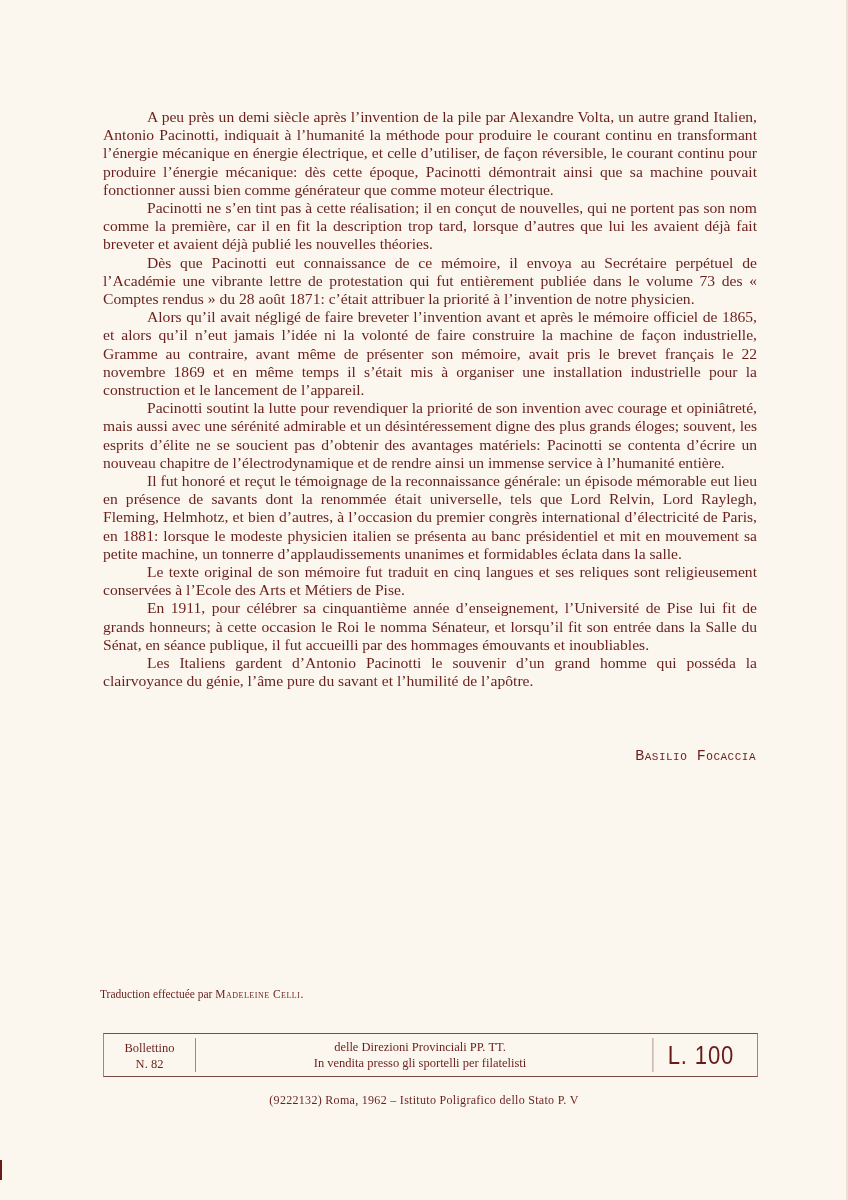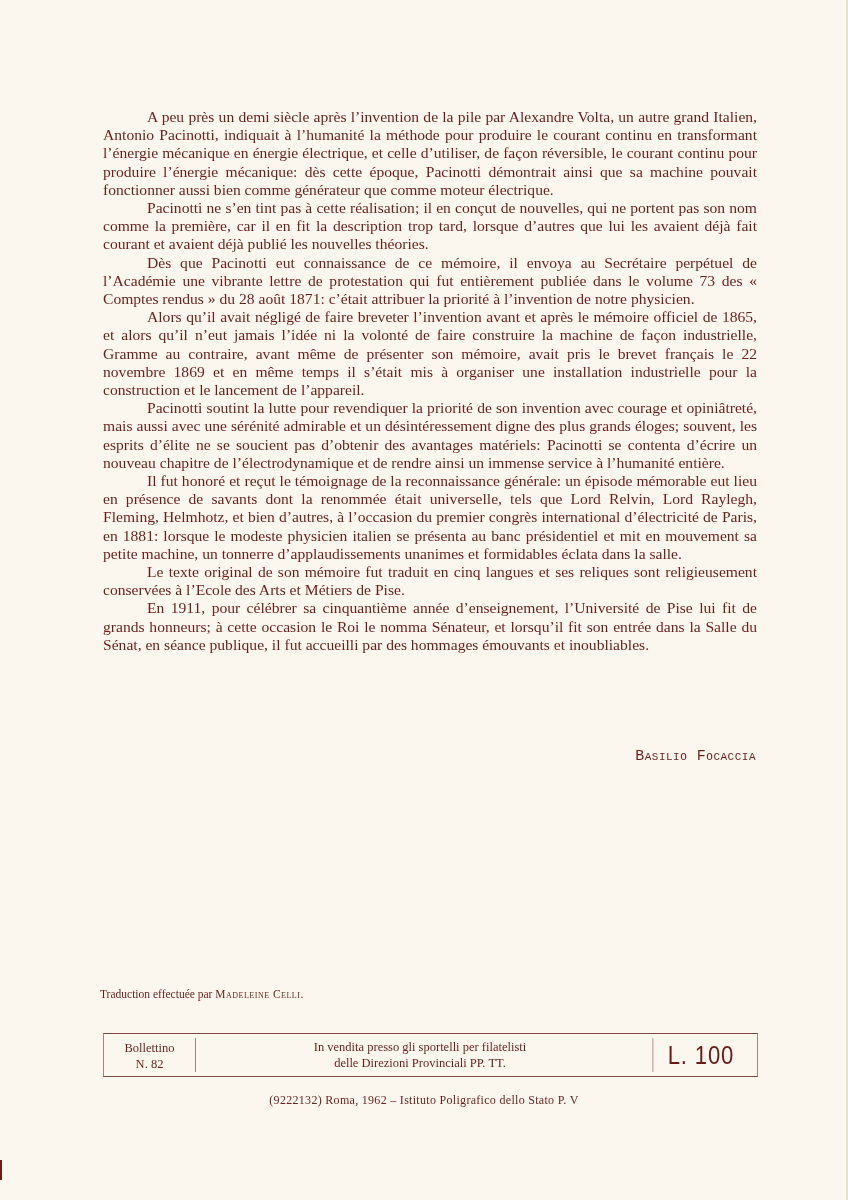--- a/index.html
+++ b/index.html
@@ -68,42 +68,43 @@
       background: #6a1a18;
     }
   </style>
 </head>
 <body>
 
 <div class="page-edge-right"></div>
 
 <div class="article">
   <p>A peu près un demi siècle après l’invention de la pile par Alexandre Volta, un autre grand Italien, Antonio Pacinotti, indiquait à l’humanité la méthode pour produire le courant continu en transformant l’énergie mécanique en énergie électrique, et celle d’utiliser, de façon réversible, le courant continu pour produire l’énergie mécanique: dès cette époque, Pacinotti démontrait ainsi que sa machine pouvait fonctionner aussi bien comme générateur que comme moteur électrique.</p>
-  <p>Pacinotti ne s’en tint pas à cette réalisation; il en conçut de nouvelles, qui ne portent pas son nom comme la première, car il en fit la description trop tard, lorsque d’autres que lui les avaient déjà fait courant et avaient déjà publié les nouvelles théories.</p>
+  <p>Pacinotti ne s’en tint pas à cette réalisation; il en conçut de nouvelles, qui ne portent pas son nom comme la première, car il en fit la description trop tard, lorsque d’autres que lui les avaient déjà fait breveter et avaient déjà publié les nouvelles théories.</p>
   <p>Dès que Pacinotti eut connaissance de ce mémoire, il envoya au Secrétaire perpétuel de l’Académie une vibrante lettre de protestation qui fut entièrement publiée dans le volume 73 des « Comptes rendus » du 28 août 1871: c’était attribuer la priorité à l’invention de notre physicien.</p>
   <p>Alors qu’il avait négligé de faire breveter l’invention avant et après le mémoire officiel de 1865, et alors qu’il n’eut jamais l’idée ni la volonté de faire construire la machine de façon industrielle, Gramme au contraire, avant même de présenter son mémoire, avait pris le brevet français le 22 novembre 1869 et en même temps il s’était mis à organiser une installation industrielle pour la construction et le lancement de l’appareil.</p>
   <p>Pacinotti soutint la lutte pour revendiquer la priorité de son invention avec courage et opiniâtreté, mais aussi avec une sérénité admirable et un désintéressement digne des plus grands éloges; souvent, les esprits d’élite ne se soucient pas d’obtenir des avantages matériels: Pacinotti se contenta d’écrire un nouveau chapitre de l’électrodynamique et de rendre ainsi un immense service à l’humanité entière.</p>
   <p>Il fut honoré et reçut le témoignage de la reconnaissance générale: un épisode mémorable eut lieu en présence de savants dont la renommée était universelle, tels que Lord Relvin, Lord Raylegh, Fleming, Helmhotz, et bien d’autres, à l’occasion du premier congrès international d’électricité de Paris, en 1881: lorsque le modeste physicien italien se présenta au banc présidentiel et mit en mouvement sa petite machine, un tonnerre d’applaudissements unanimes et formidables éclata dans la salle.</p>
   <p>Le texte original de son mémoire fut traduit en cinq langues et ses reliques sont religieusement conservées à l’Ecole des Arts et Métiers de Pise.</p>
   <p>En 1911, pour célébrer sa cinquantième année d’enseignement, l’Université de Pise lui fit de grands honneurs; à cette occasion le Roi le nomma Sénateur, et lorsqu’il fit son entrée dans la Salle du Sénat, en séance publique, il fut accueilli par des hommages émouvants et inoubliables.</p>
+  <p>Les Italiens gardent d’Antonio Pacinotti le souvenir d’un grand homme qui posséda la clairvoyance du génie, l’âme pure du savant et l’humilité de l’apôtre.</p>
 </div>
 
 <div class="signature">Basilio Focaccia</div>
 
 <div class="translation">
   <span>Traduction effectuée par </span><span class="name">Madeleine Celli.</span>
 </div>
 
 <div class="footer-box">
   <div class="cell-left">
     <div>Bollettino</div>
     <div>N. 82</div>
   </div>
   <div class="cell-mid">
+    <div>delle Direzioni Provinciali PP. TT.</div>
     <div>In vendita presso gli sportelli per filatelisti</div>
-    <div>delle Direzioni Provinciali PP. TT.</div>
   </div>
   <div class="cell-right">L. 100</div>
 </div>
 
 <div class="imprint">(9222132) Roma, 1962 – Istituto Poligrafico dello Stato P. V</div>
 
 <div class="edge-mark"></div>
 
 </body></html>

